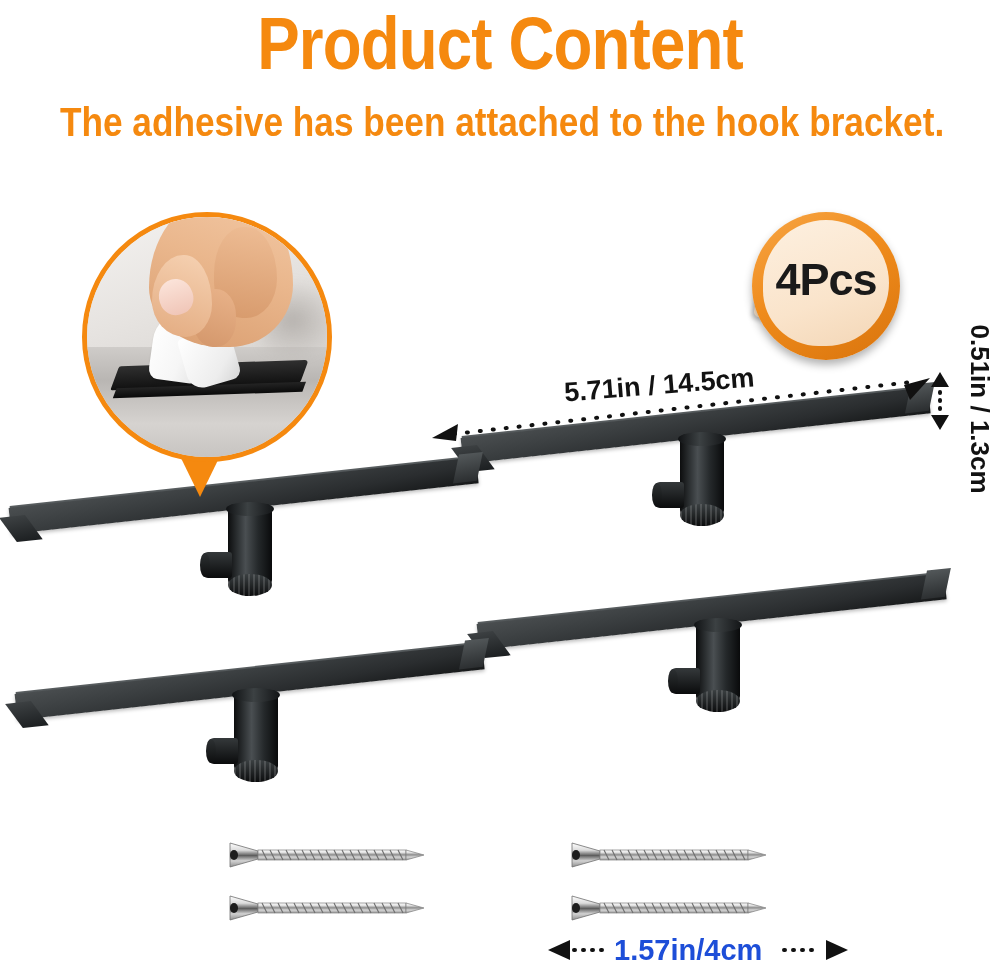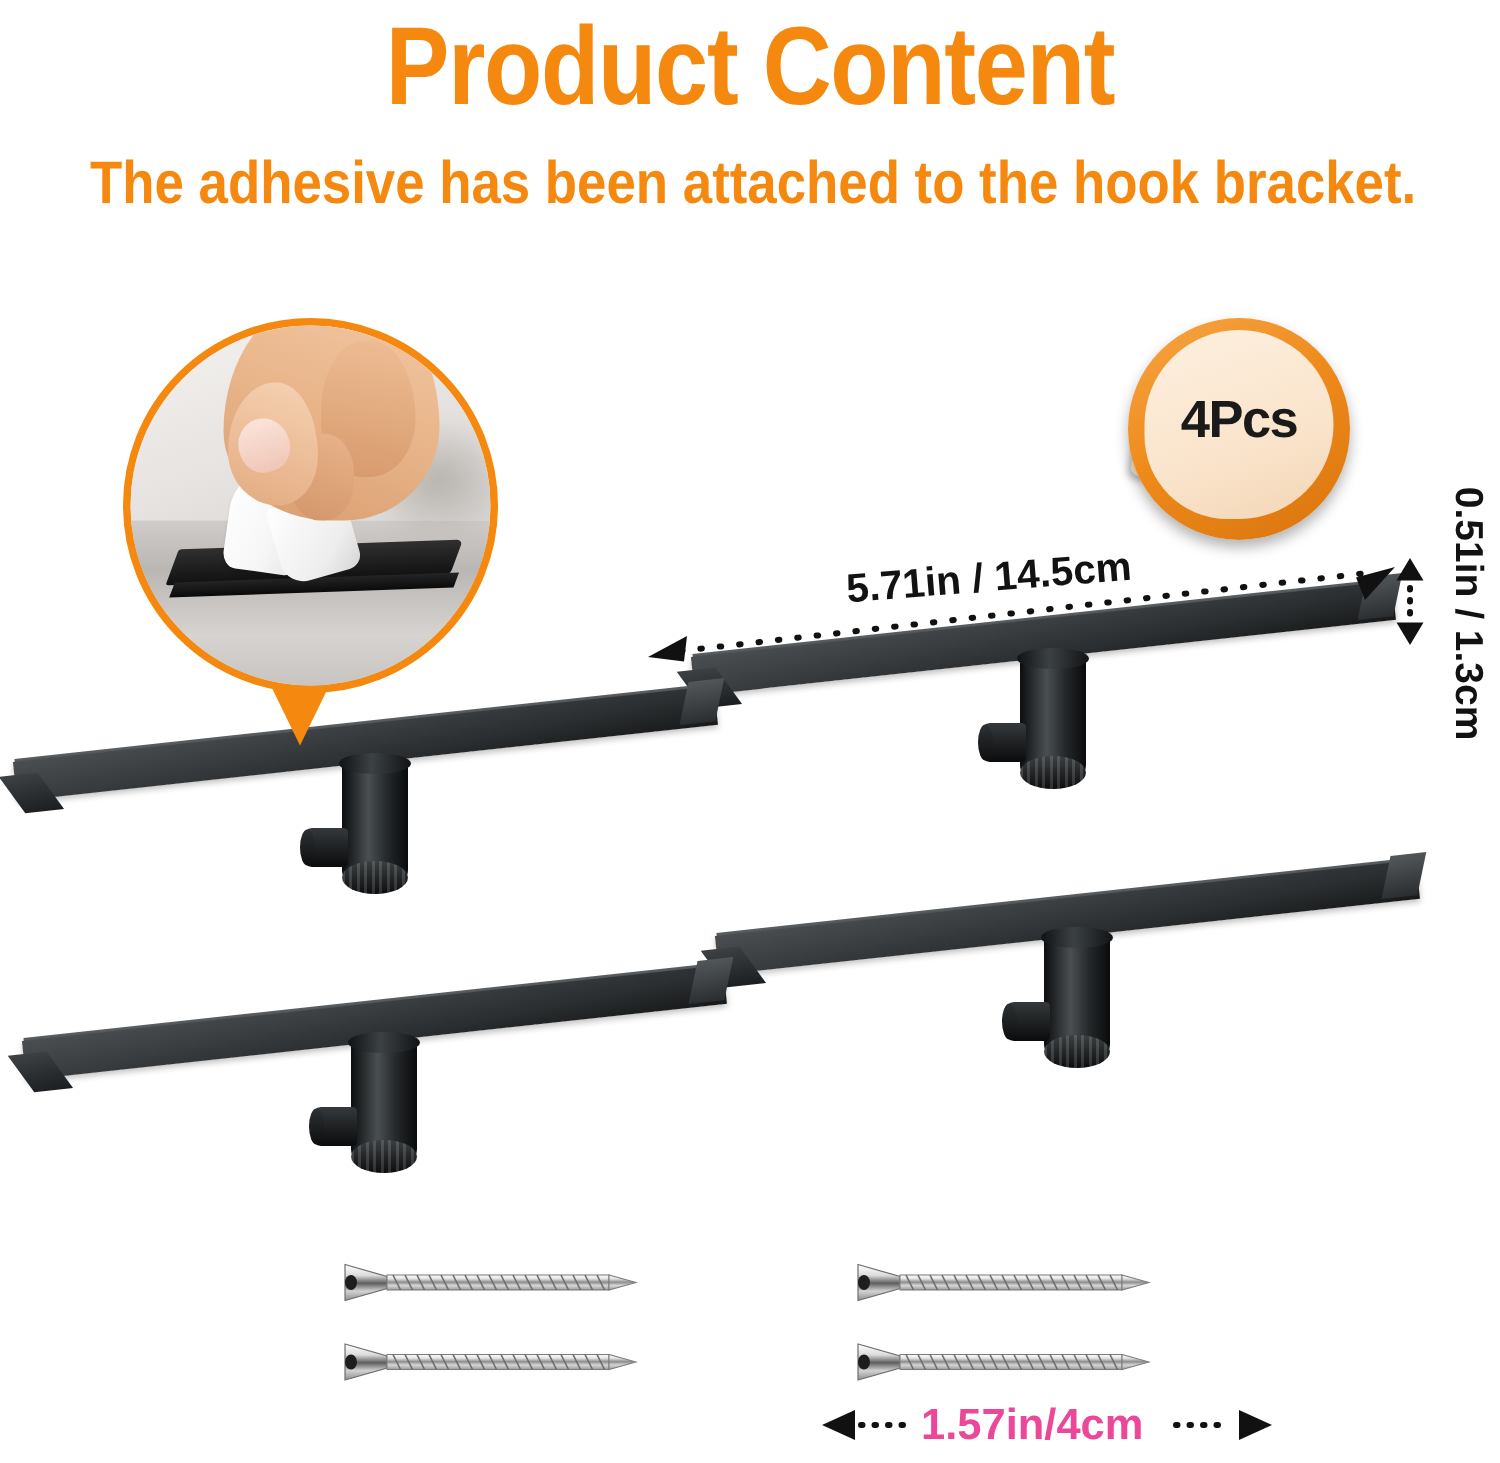--- a/index.html
+++ b/index.html
@@ -222,21 +222,21 @@
     border-radius: 50% 50% 50% 44%;
     background: linear-gradient(160deg,#fdf0e0 0%, #fae4cb 60%, #f3d6b6 100%);
     z-index: 3;
     display: flex;
     align-items: center;
     justify-content: center;
   }
   .badge-text {
     font-family: "Liberation Sans", sans-serif;
     font-weight: bold;
-    font-size: 35px;
+    font-size: 45px;
     color: #1a1a1a;
     letter-spacing: -1px;
     transform: translateY(-3px);
   }
 
   
   .bracket {
     position: absolute;
     width: 480px;
     height: 150px;
@@ -398,21 +398,21 @@
     height: 42px;
   }
   .dim-screw svg { display: block; overflow: visible; }
   .dim-screw-label {
     position: absolute;
     left: 66px;
     top: 2px;
     font-family: "Liberation Sans", sans-serif;
     font-weight: bold;
     font-size: 29px;
-    color: #ec4899;
+    color: #1d4ed8;
     white-space: nowrap;
   }
 </style>
 </head>
 <body>
 
 <div id="page">
 
   <div class="title">Product Content</div>
   <div class="subtitle">The adhesive has been attached to the hook bracket.</div>

